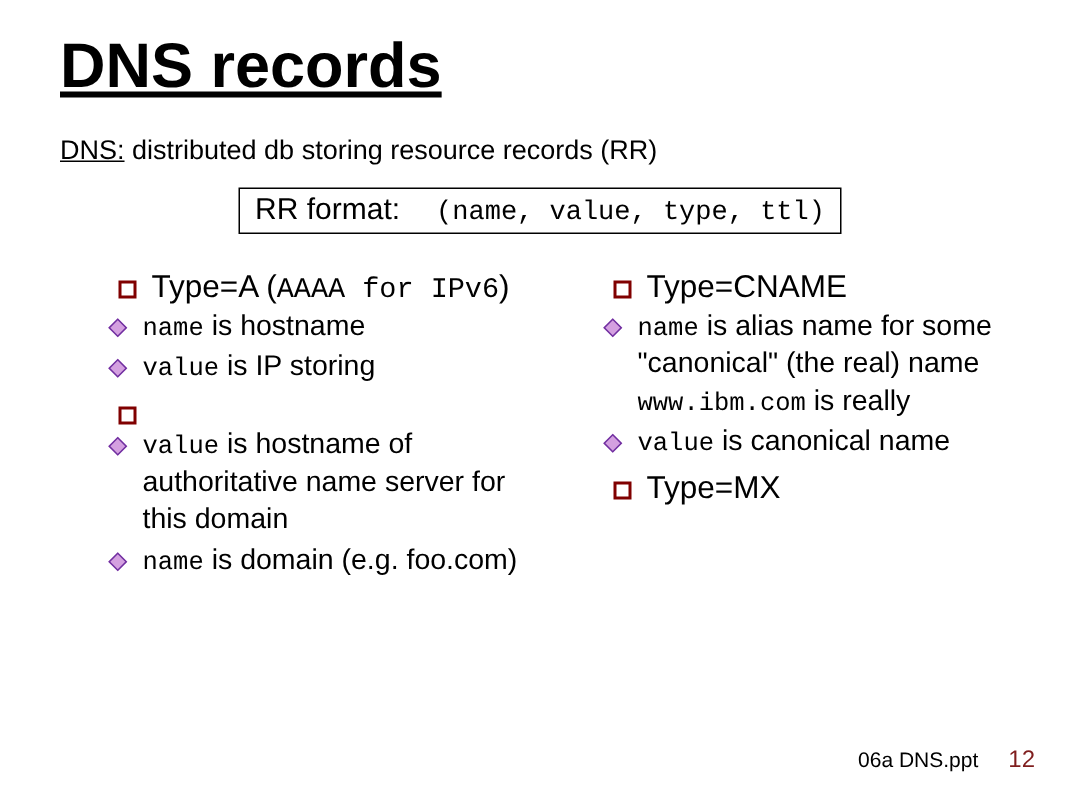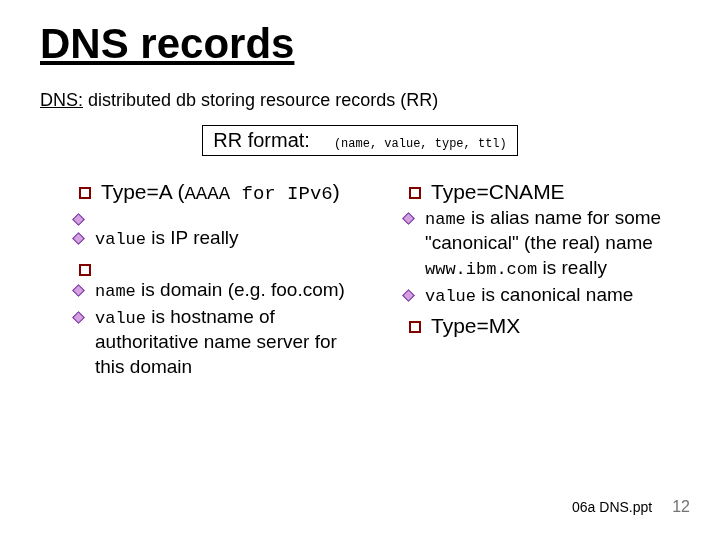--- a/index.html
+++ b/index.html
@@ -31,21 +31,21 @@
   .rrformat {
     border: 1.5px solid #000;
     padding: 3px 10px;
     font-size: 20px;
     display: inline-flex;
     align-items: baseline;
     gap: 24px;
   }
   .rrformat .mono {
     font-family: "Courier New", monospace;
-    font-size: 12px;
+    font-size: 18px;
   }
   .columns {
     display: flex;
     gap: 20px;
   }
   .col { flex: 1; }
   .lvl1 {
     display: flex;
     align-items: flex-start;
     margin-top: 6px;
@@ -87,21 +87,21 @@
   .lvl2 .txt .mono { font-family: "Courier New", monospace; font-size: 17px; }
   .footer {
     position: absolute;
     bottom: 24px;
     right: 30px;
     font-size: 14px;
     display: flex;
     align-items: baseline;
     gap: 20px;
   }
-  .footer .num { color: #737373; font-size: 16px; }
+  .footer .num { color: #7f1d1d; font-size: 16px; }
 </style>
 </head>
 <body>
 
 <div class="title">DNS records</div>
 
 <div class="subtitle">
   <span class="u">DNS:</span><span> distributed db storing resource records (RR)</span>
 </div>
 
@@ -118,38 +118,39 @@
 
     <div class="lvl1">
       <div class="sq"></div>
       <div class="txt">
         <span>Type=A (</span><span class="mono">AAAA for IPv6</span><span>)</span>
       </div>
     </div>
     <div class="lvl2-group">
       <div class="lvl2">
         <div class="dia"></div>
+        <div class="txt"><span class="mono">name</span><span> is hostname</span></div>
       </div>
       <div class="lvl2">
         <div class="dia"></div>
-        <div class="txt"><span class="mono">value</span><span> is IP really</span></div>
+        <div class="txt"><span class="mono">value</span><span> is IP storing</span></div>
       </div>
     </div>
 
     <div class="lvl1">
       <div class="sq"></div>
     </div>
     <div class="lvl2-group">
       <div class="lvl2">
         <div class="dia"></div>
-        <div class="txt"><span class="mono">name</span><span> is domain (e.g. foo.com)</span></div>
+        <div class="txt"><span class="mono">value</span><span> is hostname of authoritative name server for this domain</span></div>
       </div>
       <div class="lvl2">
         <div class="dia"></div>
-        <div class="txt"><span class="mono">value</span><span> is hostname of authoritative name server for this domain</span></div>
+        <div class="txt"><span class="mono">name</span><span> is domain (e.g. foo.com)</span></div>
       </div>
     </div>
 
   </div>
 
   <div class="col">
 
     <div class="lvl1">
       <div class="sq"></div>
       <div class="txt">Type=CNAME</div>

